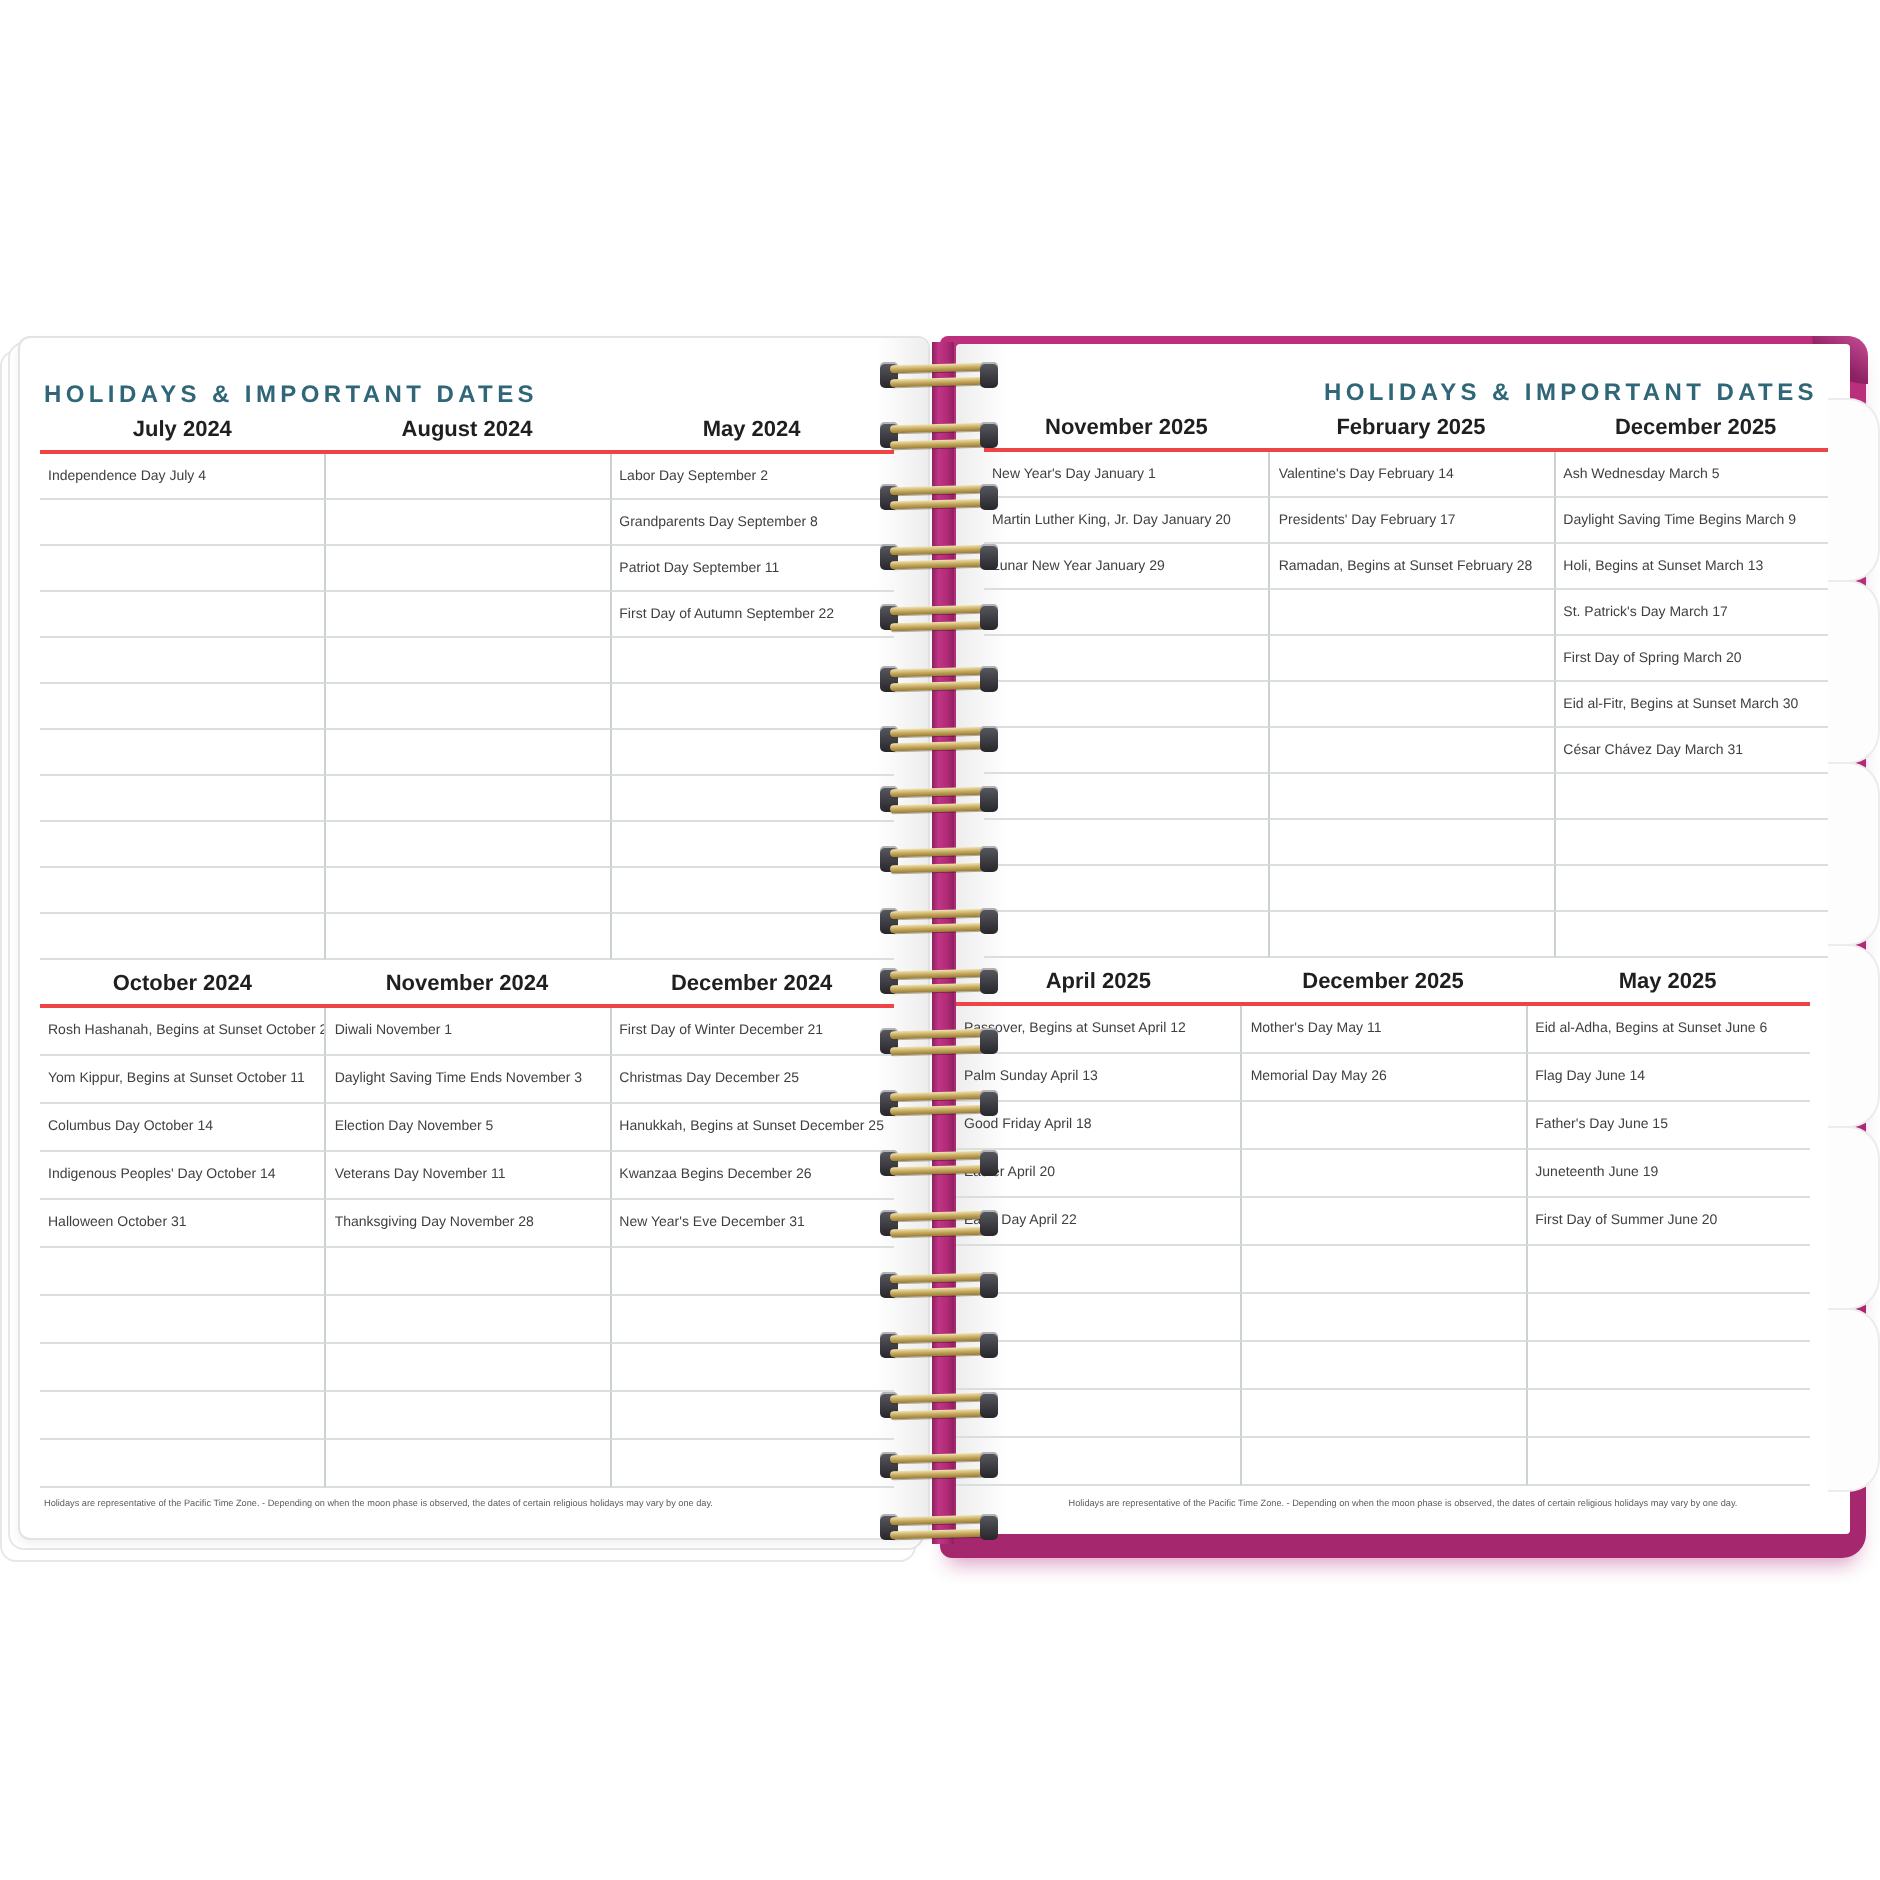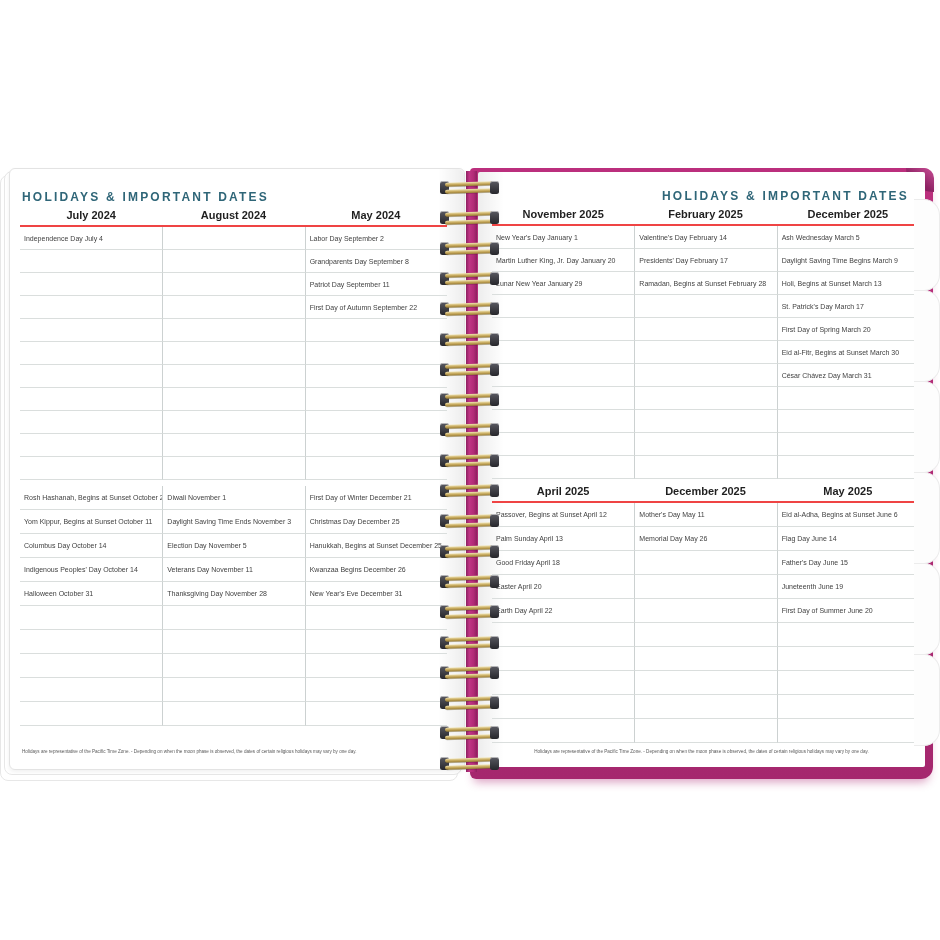--- a/index.html
+++ b/index.html
@@ -77,21 +77,21 @@
     position:absolute; font-size:12px; font-weight:bold; letter-spacing:2.2px;
     color:#2f6678; white-space:nowrap;
   }
   .left-page  .page-title { left:12px; top:21px; }
   .right-page .page-title { right:16px; top:17px; }
 
   .htable { position:absolute; width:427px; }
   .left-page  .htable.t1 { left:10px; top:40px;  }
   .left-page  .htable.t2 { left:10px; top:317px; }
   .right-page .htable.t1 { left:14px; top:36px;  }
-  .right-page .htable.t2 { left:14px; top:313px; }
+  .right-page .htable.t2 { left:0; top:313px; }
 
   .thead {
     display:grid; grid-template-columns:repeat(3,1fr);
     padding-bottom:4px; border-bottom:2px solid #ef4444;
   }
   .mh { text-align:center; font-size:11px; font-weight:bold; color:#1f1f1f; white-space:nowrap; }
   .tgrid { display:grid; grid-template-columns:repeat(3,1fr); }
   .cell {
     height:23px; line-height:23px; font-size:7px; color:#3f3f3f;
     border-bottom:1px solid #dadedd; padding:0 3px 0 4px;
@@ -153,20 +153,25 @@
           <div class="cell vd"></div>
           <div class="cell"></div>
           <div class="cell vd"></div>
           <div class="cell vd"></div>
           <div class="cell"></div>
           <div class="cell vd"></div>
           <div class="cell vd"></div>
         </div>
       </div>
     <div class="htable t2">
+        <div class="thead">
+          <div class="mh">October 2024</div>
+          <div class="mh">November 2024</div>
+          <div class="mh">December 2024</div>
+        </div>
         <div class="tgrid">
           <div class="cell">Rosh Hashanah, Begins at Sunset October 2</div>
           <div class="cell vd">Diwali November 1</div>
           <div class="cell vd">First Day of Winter December 21</div>
           <div class="cell">Yom Kippur, Begins at Sunset October 11</div>
           <div class="cell vd">Daylight Saving Time Ends November 3</div>
           <div class="cell vd">Christmas Day December 25</div>
           <div class="cell">Columbus Day October 14</div>
           <div class="cell vd">Election Day November 5</div>
           <div class="cell vd">Hanukkah, Begins at Sunset December 25</div>

